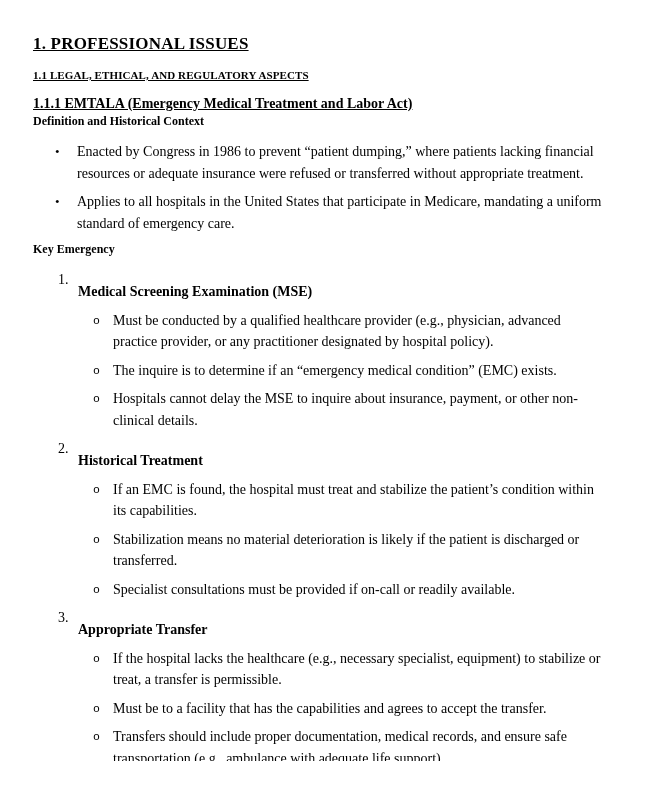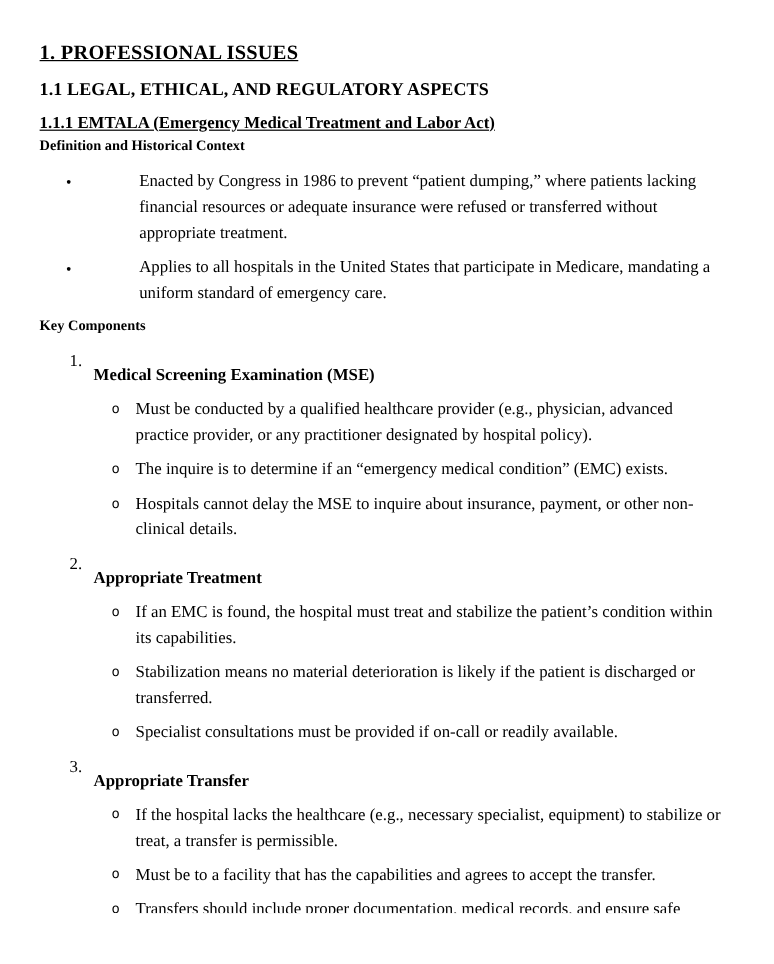--- a/index.html
+++ b/index.html
@@ -20,23 +20,24 @@
   }
   .h1 {
     font-size: 17px;
     line-height: 19px;
     font-weight: bold;
     text-decoration: underline;
     margin: 0 0 14px 0;
     letter-spacing: 0.2px;
   }
   .h2 {
-    font-size: 15px;
+    font-size: 11px;
     line-height: 17px;
     font-weight: bold;
+    text-decoration: underline;
     margin: 3px 0 12px 0;
     letter-spacing: 0.1px;
   }
   .h3 {
     font-size: 14px;
     line-height: 16px;
     font-weight: bold;
     margin: 0 0 1px 0;
     text-decoration: underline;
   }
@@ -55,21 +56,21 @@
   }
   .row p {
     margin: 0;
   }
   
   .lvl1 { margin-left: 22px; }
   .lvl1 .marker {
     flex: 0 0 22px;
     font-size: 13px;
   }
-  .lvl1 p { max-width: 533px; margin-left: 39px; }
+  .lvl1 p { max-width: 533px; }
   
   .num-item { margin-left: 25px; }
   .num-item .marker {
     flex: 0 0 20px;
     font-weight: normal;
   }
   .num-item p {
     font-weight: bold;
     max-width: 520px;
     margin-top: 12px;
@@ -99,42 +100,42 @@
 
   <div class="row lvl1">
     <span class="marker">•</span>
     <p>Enacted by Congress in 1986 to prevent “patient dumping,” where patients lacking financial resources or adequate insurance were refused or transferred without appropriate treatment.</p>
   </div>
   <div class="row lvl1">
     <span class="marker">•</span>
     <p>Applies to all hospitals in the United States that participate in Medicare, mandating a uniform standard of emergency care.</p>
   </div>
 
-  <div class="h4">Key Components</div>
+  <div class="h4">Key Emergency</div>
 
   <div class="row num-item">
     <span class="marker">1.</span>
     <p>Medical Screening Examination (MSE)</p>
   </div>
   <div class="row lvl2">
     <span class="marker">o</span>
     <p>Must be conducted by a qualified healthcare provider (e.g., physician, advanced practice provider, or any practitioner designated by hospital policy).</p>
   </div>
   <div class="row lvl2">
     <span class="marker">o</span>
     <p>The inquire is to determine if an “emergency medical condition” (EMC) exists.</p>
   </div>
   <div class="row lvl2">
     <span class="marker">o</span>
     <p>Hospitals cannot delay the MSE to inquire about insurance, payment, or other non-clinical details.</p>
   </div>
 
   <div class="row num-item">
     <span class="marker">2.</span>
-    <p>Appropriate Treatment</p>
+    <p>Historical Treatment</p>
   </div>
   <div class="row lvl2">
     <span class="marker">o</span>
     <p>If an EMC is found, the hospital must treat and stabilize the patient’s condition within its capabilities.</p>
   </div>
   <div class="row lvl2">
     <span class="marker">o</span>
     <p>Stabilization means no material deterioration is likely if the patient is discharged or transferred.</p>
   </div>
   <div class="row lvl2">

